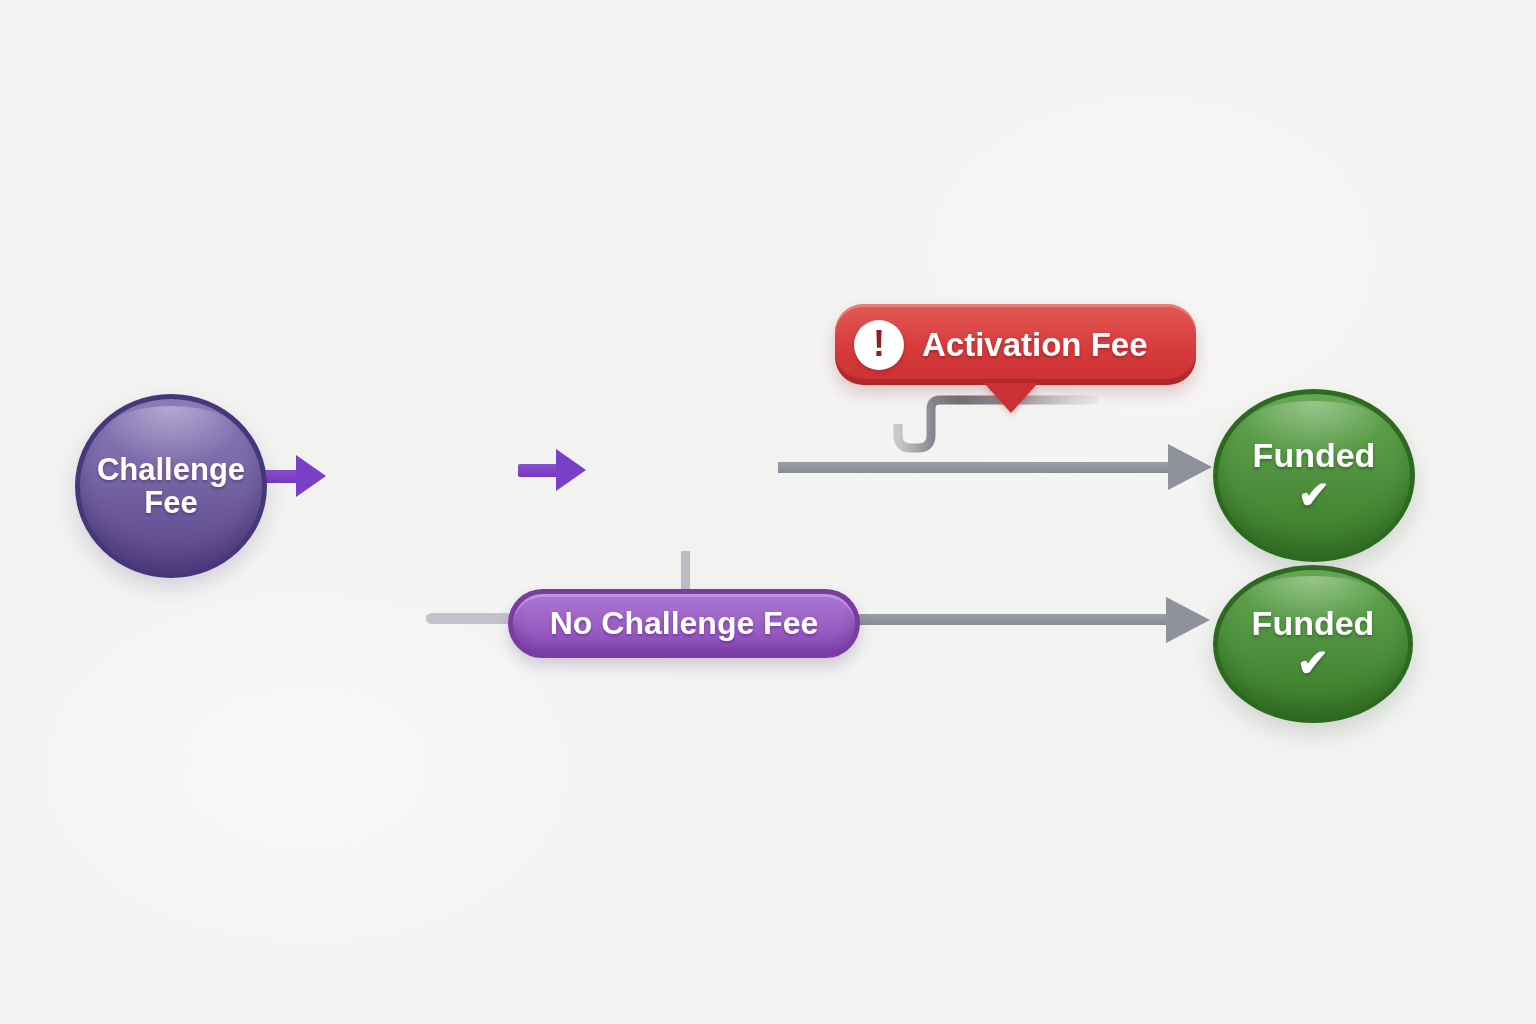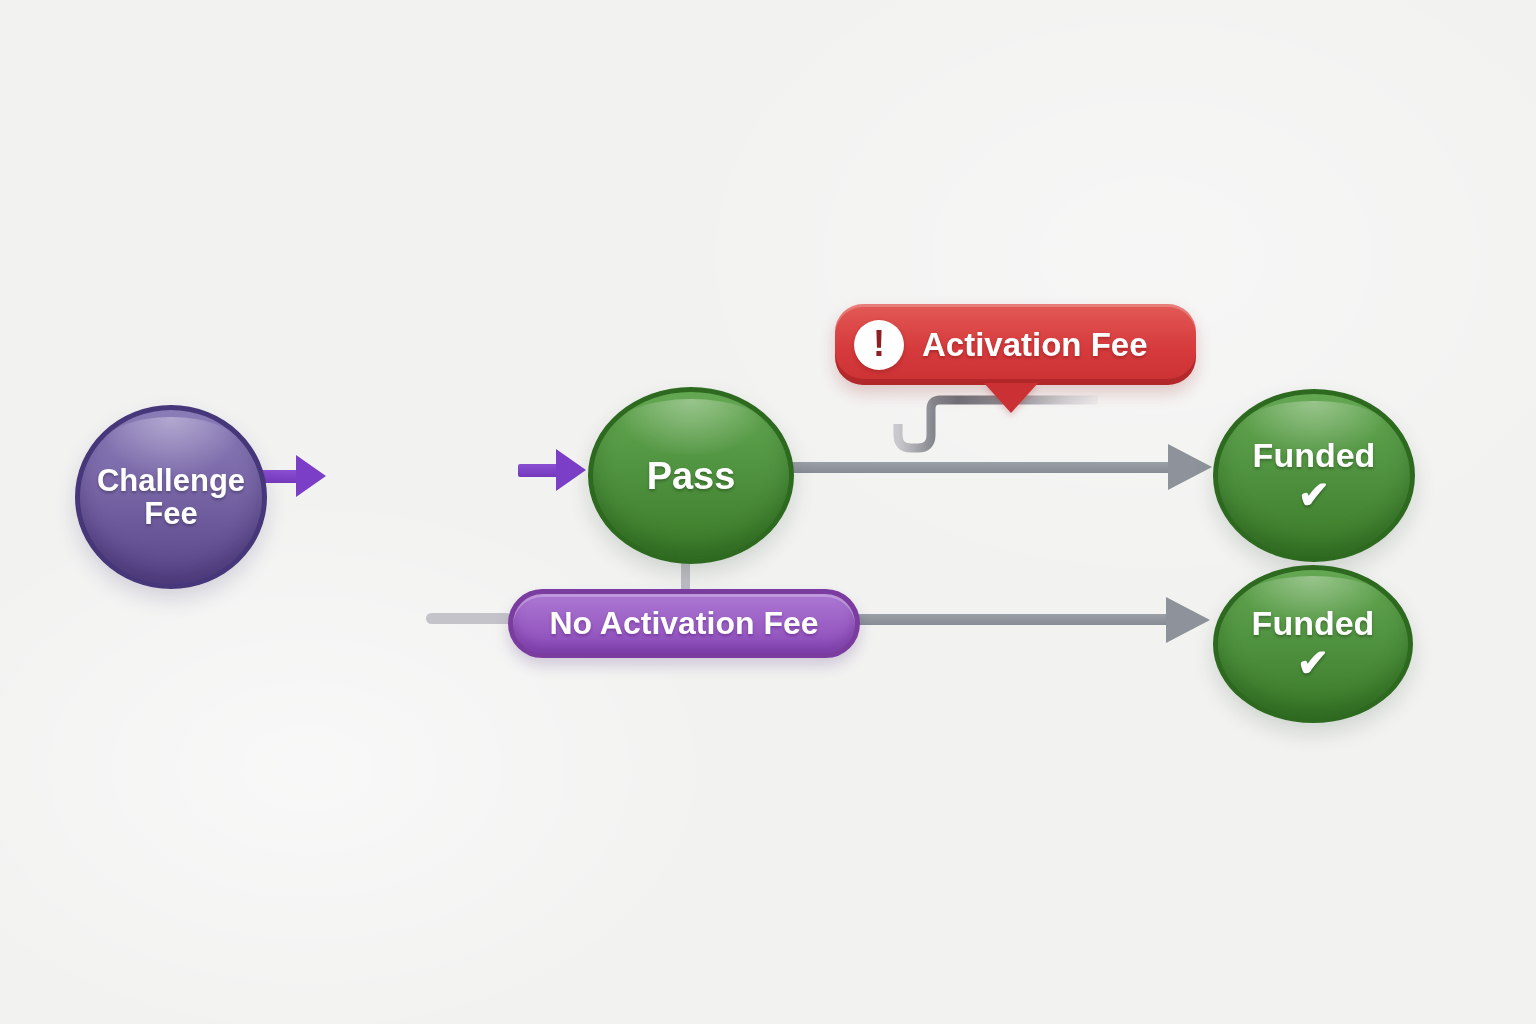--- a/index.html
+++ b/index.html
@@ -105,41 +105,37 @@
   <div class="lt-line" style="left:681px;top:551px;width:9px;height:41px;"></div>
 
   <div class="stub-line" style="left:426px;top:613px;width:86px;height:11px;"></div>
 
   <div class="p-arrow-shaft" style="left:256px;top:470px;width:44px;"></div>
   <div class="p-arrow-head" style="left:296px;top:455px;"></div>
 
   <div class="p-arrow-shaft" style="left:518px;top:464px;width:42px;"></div>
   <div class="p-arrow-head" style="left:556px;top:449px;"></div>
 
-  <div class="node-circle purple-node" style="left:75px;top:405px;width:182px;height:174px;align-items:flex-end;">
+  <div class="node-circle purple-node" style="left:75px;top:394px;width:182px;height:174px;align-items:flex-end;">
     <span class="gloss"></span>
     <span class="label-lg">Challenge Fee</span>
   </div>
 
 
-  <div class="node-circle green-node" style="left:588px;top:387px;width:196px;height:167px;">
-    <span class="gloss"></span>
-    <span class="label-xl">Pass</span>
-  </div>
 
   <div class="callout">
     <span class="excl-circle">
       <span class="excl-glyph">!</span>
     </span>
     <span class="callout-label">Activation Fee</span>
   </div>
   <div class="callout-pointer"></div>
 
   <div class="pill">
-    <span class="pill-label">No Activation Fee</span>
+    <span class="pill-label">No Challenge Fee</span>
   </div>
 
   <div class="node-circle green-node" style="left:1213px;top:389px;width:192px;height:163px;">
     <span class="gloss"></span>
     <span class="label-funded">Funded</span>
     <span class="check">✔</span>
   </div>
 
   <div class="node-circle green-node" style="left:1213px;top:565px;width:190px;height:148px;">
     <span class="gloss"></span>

